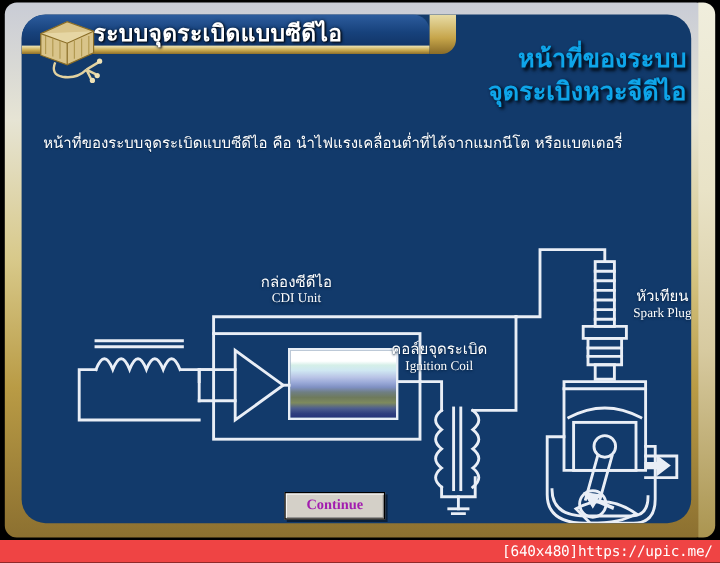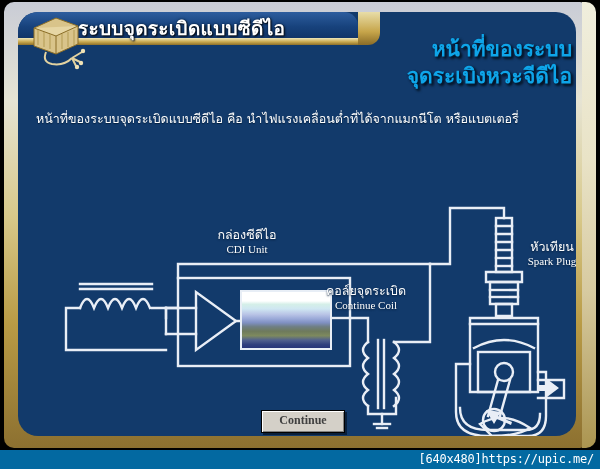--- a/index.html
+++ b/index.html
@@ -97,30 +97,29 @@
        #4f5f8e 86%, #2f3f7e 94%, #27357a 100%);
   }
 
   
   .btn-continue{
     position:absolute;left:219px;top:398px;width:82px;height:21px;
     background:#d4d0c8;
     border:1px solid #000;
     box-shadow:inset 1px 1px 0 #ffffff, inset -1px -1px 0 #808080,
                2px 2px 0 rgba(0,0,0,.45);
-    color:#404040;font-size:12px;font-weight:bold;line-height:19px;
+    color:#a21caf;font-size:12px;font-weight:bold;line-height:19px;
     text-align:center;cursor:pointer;
     font-family:"Liberation Serif","DejaVu Serif",serif;
-    margin-left:24px;
   }
 
   
   .footer{
     position:absolute;left:0;bottom:0;width:600px;height:19px;
-    background:#0369a1;color:#ffffff;font-size:12px;line-height:19px;
+    background:#ef4444;color:#ffffff;font-size:12px;line-height:19px;
     text-align:right;padding-right:6px;box-sizing:border-box;
     font-family:"DejaVu Sans Mono","Liberation Mono",monospace;
     letter-spacing:-.2px;
   }
 </style>
 </head>
 <body>
 
 <div id="screen">
 
@@ -250,21 +249,21 @@
       <div class="cdi-box"></div>
 
 
       <div class="lbl" id="lbl-cdi">
         <span class="th">กล่องซีดีไอ</span>
         <span class="en">CDI Unit</span>
       </div>
 
       <div class="lbl" id="lbl-coil">
         <span class="th">คอล์ยจุดระเบิด</span>
-        <span class="en">Continue Coil</span>
+        <span class="en">Ignition Coil</span>
       </div>
 
       <div class="lbl" id="lbl-plug">
         <span class="th">หัวเทียน</span>
         <span class="en">Spark Plug</span>
       </div>
 
       <div class="btn-continue">Continue</div>
 
     </div>

